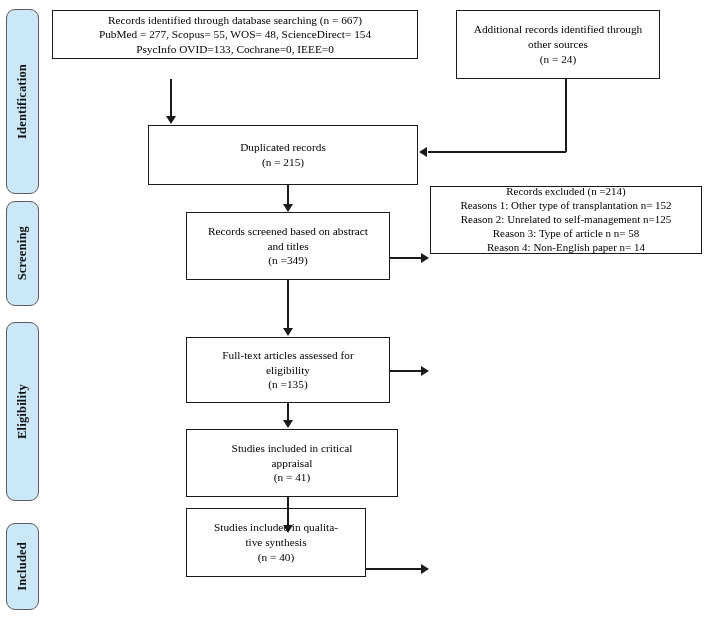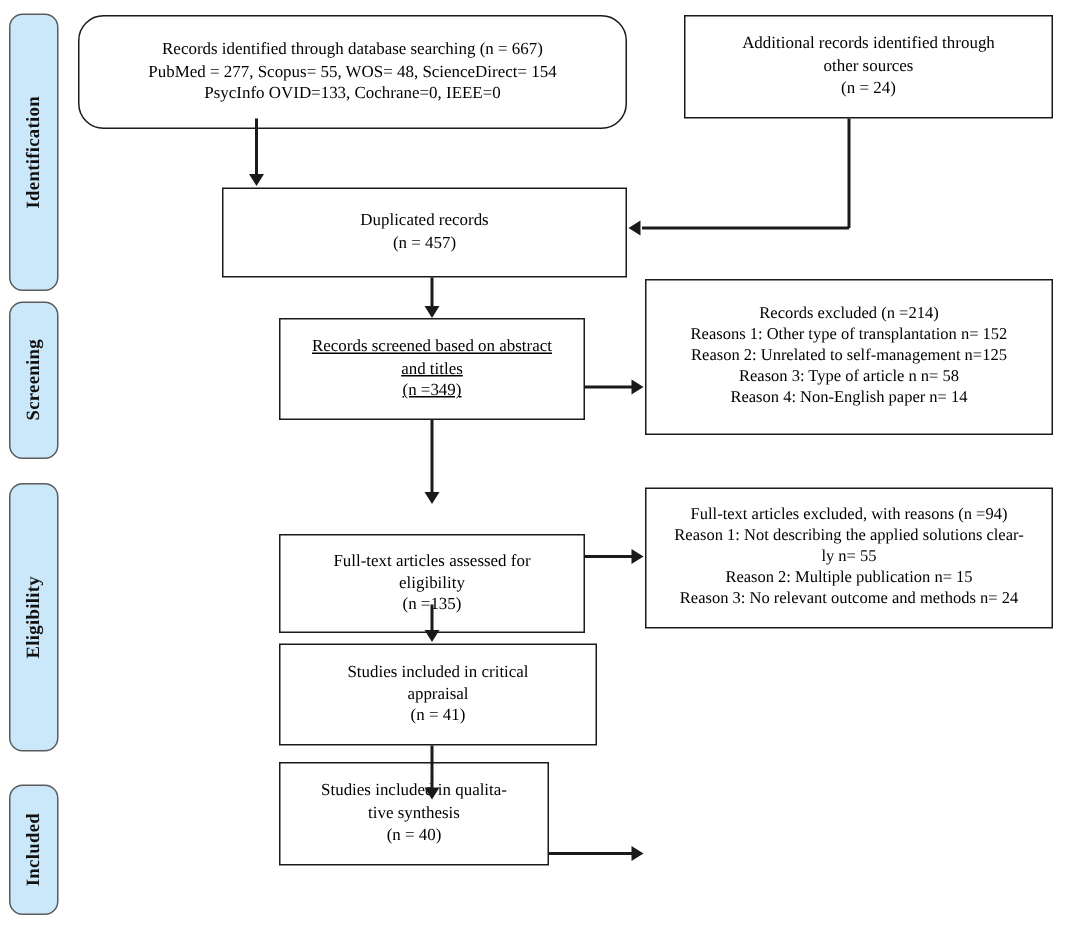--- a/index.html
+++ b/index.html
@@ -84,64 +84,57 @@
   </div>
 
   <div class="stage-tab" style="left:6px;top:322px;width:33px;height:179px;">
     <span>Eligibility</span>
   </div>
 
   <div class="stage-tab" style="left:6px;top:523px;width:33px;height:87px;">
     <span>Included</span>
   </div>
 
-  <div class="fbox" style="left:52px;top:10px;width:366px;height:76px;border-radius:17px;">
+  <div class="fbox" style="left:52px;top:10px;width:366px;height:49px;">
     <div class="txt">Records identified through database searching (n = 667)
 PubMed = 277, Scopus= 55, WOS= 48, ScienceDirect= 154
 PsycInfo OVID=133, Cochrane=0, IEEE=0</div>
   </div>
 
-  <div class="fbox" style="left:456px;top:10px;width:246px;height:69px;">
+  <div class="fbox" style="left:456px;top:10px;width:204px;height:69px;">
     <div class="txt">Additional records identified through
 other sources
 (n = 24)</div>
   </div>
 
   <div class="fbox" style="left:148px;top:125px;width:270px;height:60px;">
     <div class="txt">Duplicated records
-(n = 457)</div>
+(n = 215)</div>
   </div>
 
-  <div class="fbox" style="left:186px;top:212px;width:204px;height:68px;text-decoration:underline;">
+  <div class="fbox" style="left:186px;top:212px;width:204px;height:68px;">
     <div class="txt">Records screened based on abstract
 and titles
 (n =349)</div>
   </div>
 
-  <div class="fbox small" style="left:430px;top:186px;width:272px;height:104px;">
+  <div class="fbox small" style="left:430px;top:186px;width:272px;height:68px;">
     <div class="txt">Records excluded (n =214)
 Reasons 1: Other type of transplantation n= 152
 Reason 2: Unrelated to self-management n=125
 Reason 3: Type of article n n= 58
 Reason 4: Non-English paper n= 14</div>
   </div>
 
-  <div class="fbox" style="left:186px;top:356px;width:204px;height:66px;">
+  <div class="fbox" style="left:186px;top:337px;width:204px;height:66px;">
     <div class="txt">Full-text articles assessed for
 eligibility
 (n =135)</div>
   </div>
 
-  <div class="fbox small" style="left:430px;top:325px;width:272px;height:94px;">
-    <div class="txt">Full-text articles excluded, with reasons (n =94)
-Reason 1: Not describing the applied solutions clear-
-ly n= 55
-Reason 2: Multiple publication n= 15
-Reason 3: No relevant outcome and methods n= 24</div>
-  </div>
 
   <div class="fbox" style="left:186px;top:429px;width:212px;height:68px;">
     <div class="txt">Studies included in critical
 appraisal
 (n = 41)</div>
   </div>
 
   <div class="fbox" style="left:186px;top:508px;width:180px;height:69px;">
     <div class="txt">Studies included in qualita-
 tive synthesis

